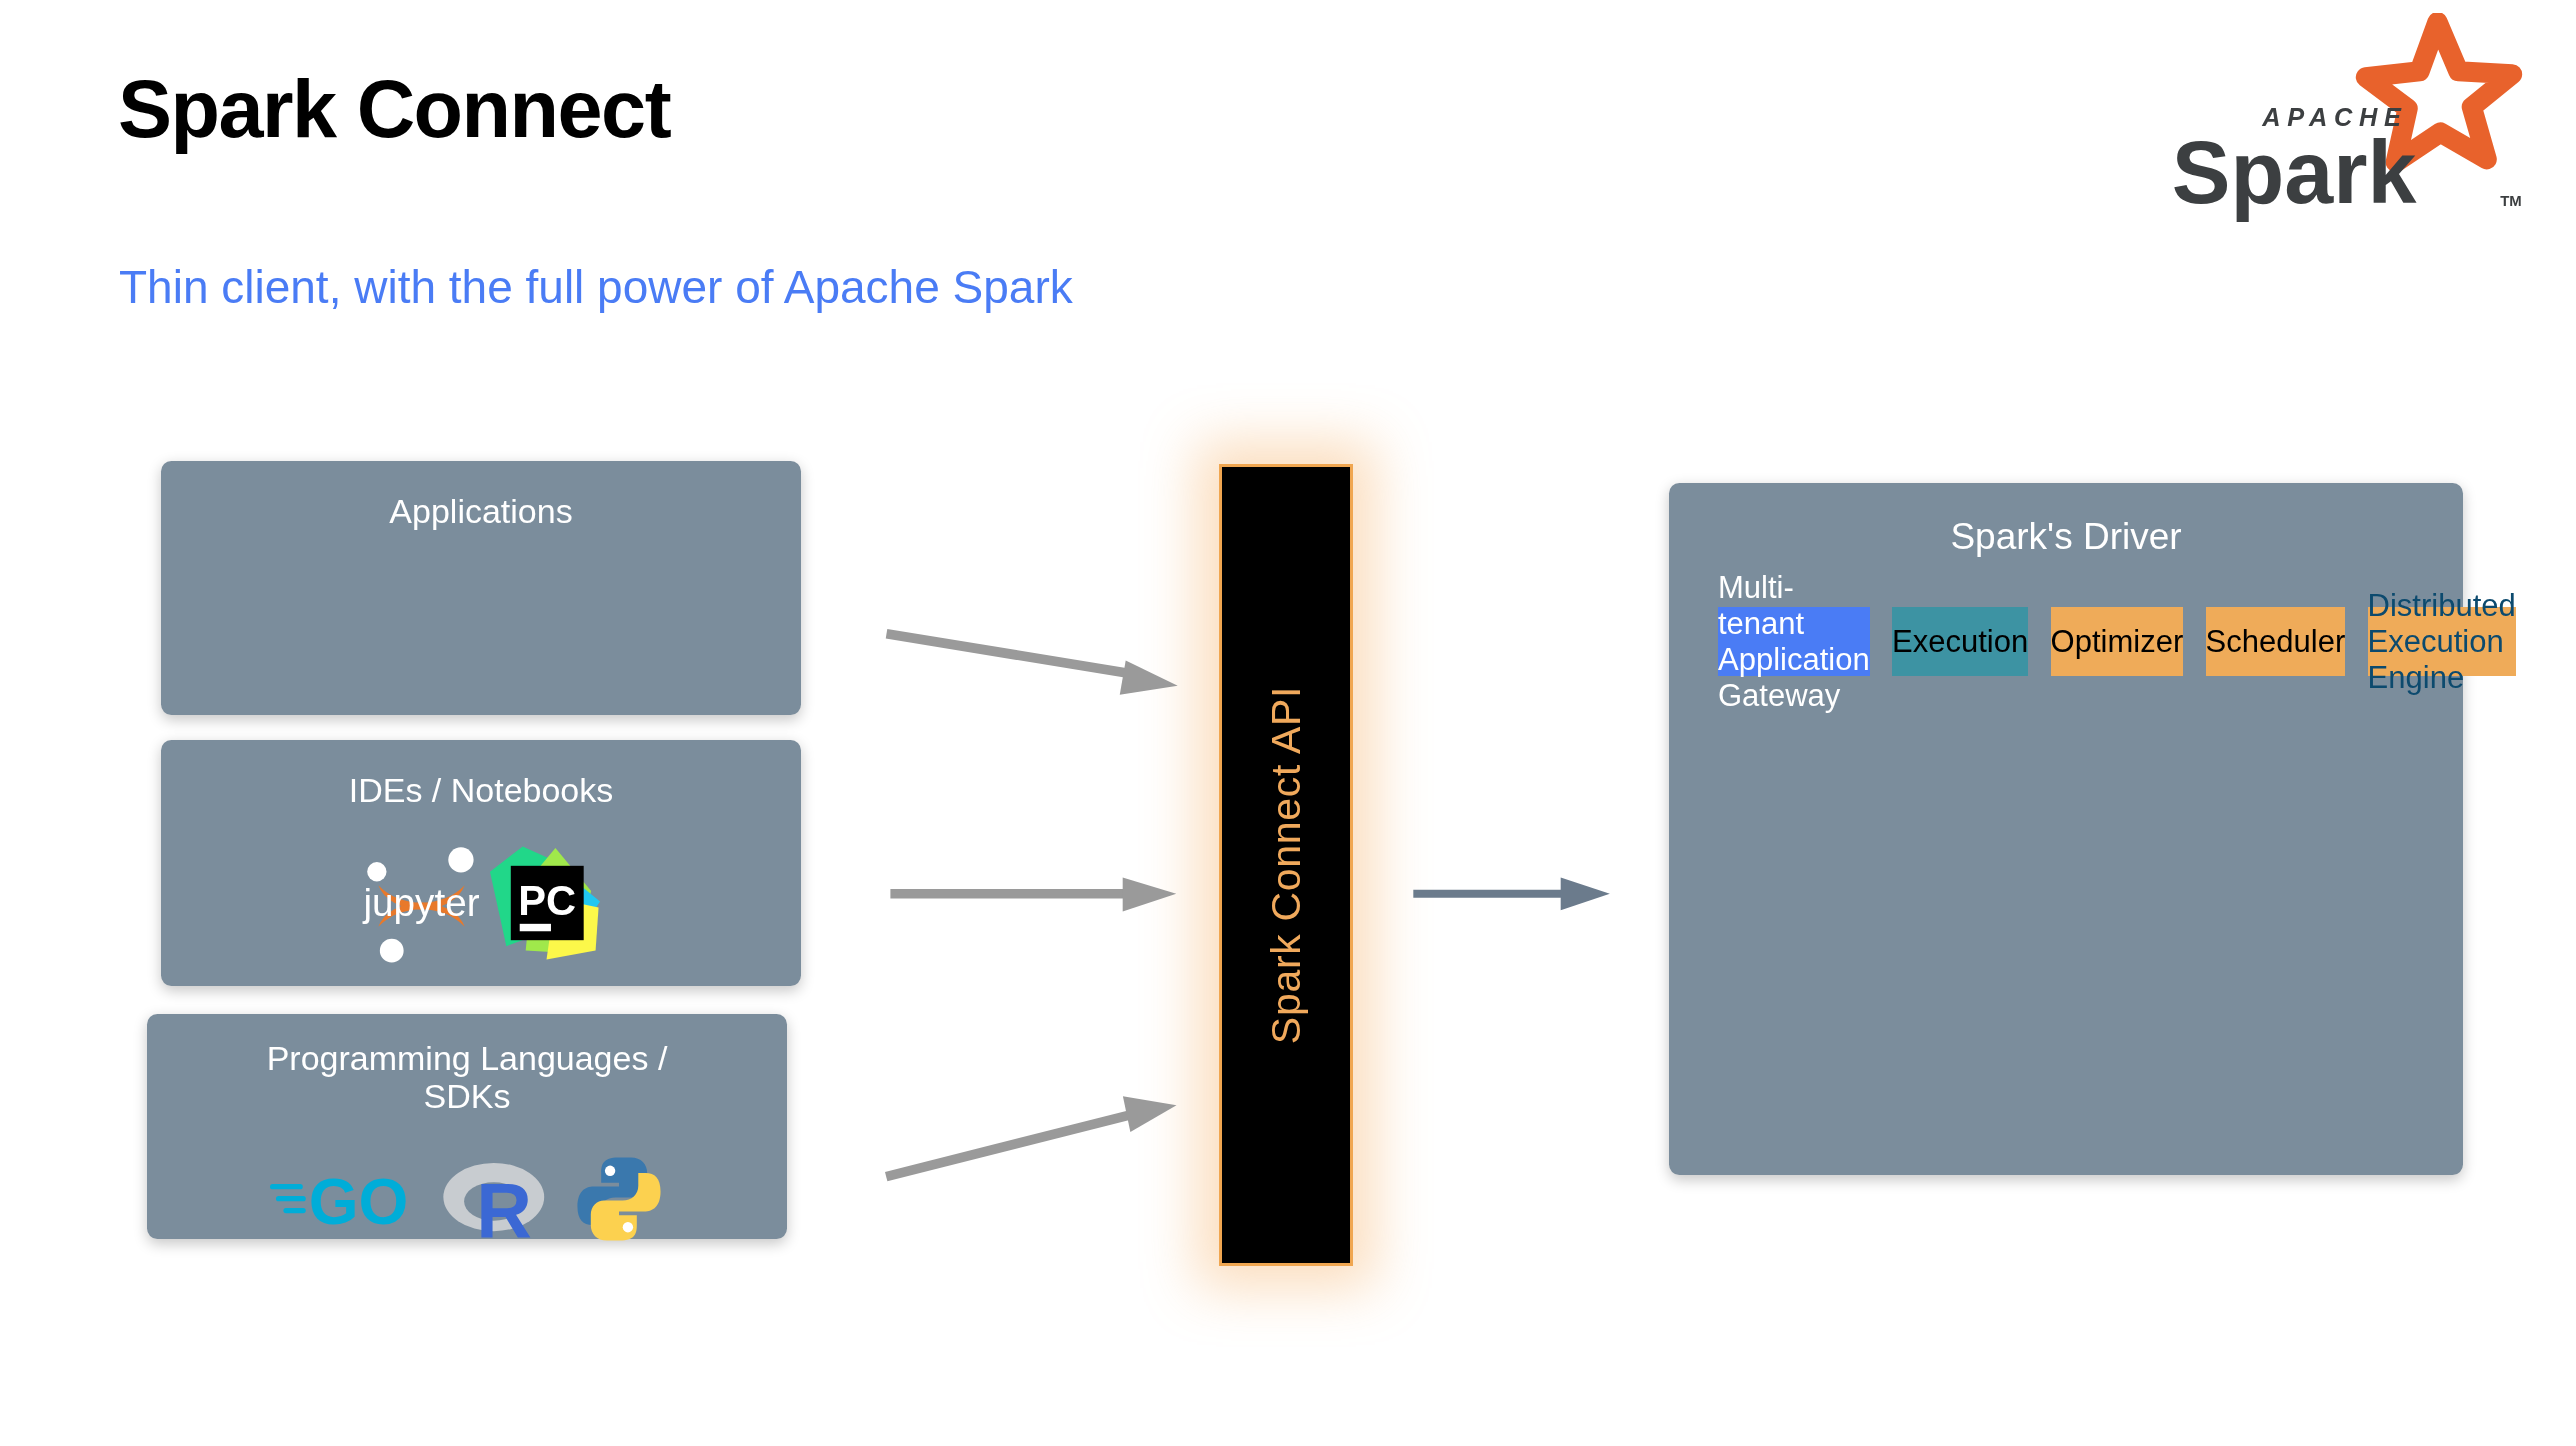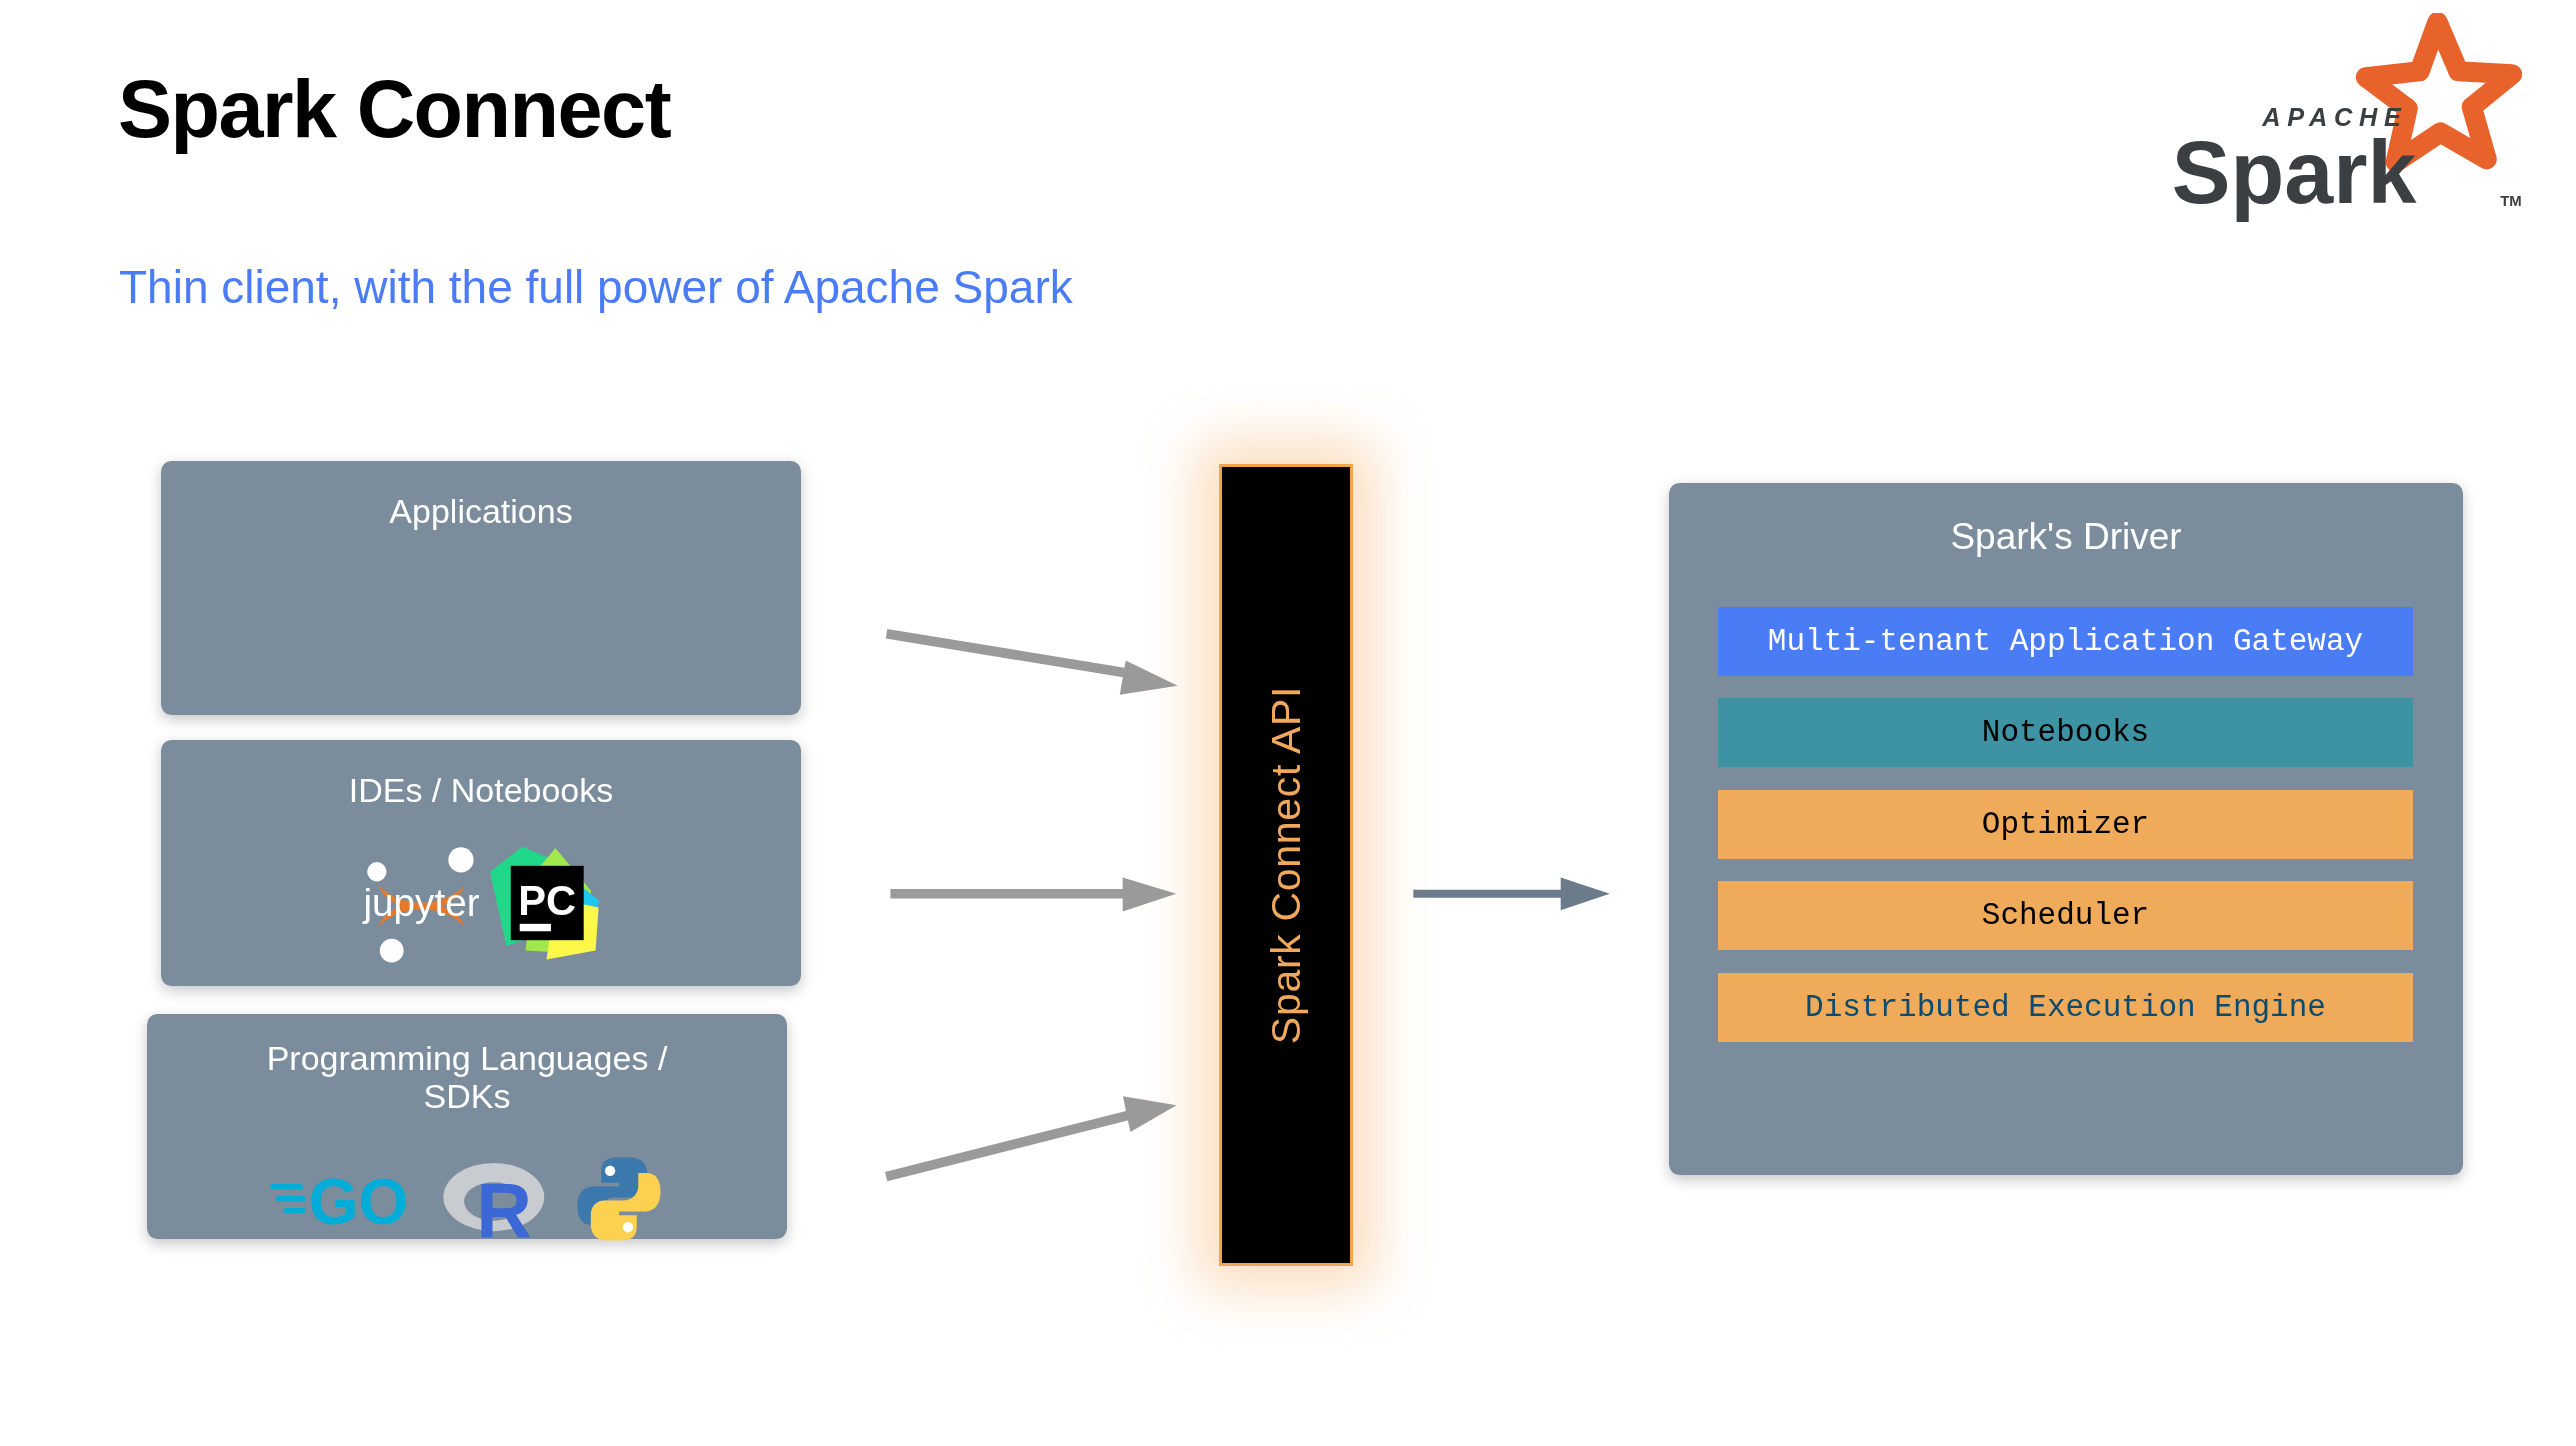--- a/index.html
+++ b/index.html
@@ -137,23 +137,22 @@
 
   
   #box-driver { left: 1669px; top: 483px; width: 794px; height: 692px; }
   #box-driver .panel-title { position: absolute; top: 33px; font-size: 37px; }
   #driver-rows {
     position: absolute;
     left: 49px;
     top: 124px;
     width: 695px;
     display: flex;
-    flex-direction: column;
+    flex-direction: row;
     gap: 22.4px;
-    font-family: Liberation Mono, monospace;
   }
   .driver-row {
     height: 69px;
     display: flex;
     align-items: center;
     justify-content: center;
     font-size: 31px;
   }
 
   
@@ -250,21 +249,21 @@
 </div>
 
 <div id="api-bar">
   <div id="api-bar-label">Spark Connect API</div>
 </div>
 
 <div class="panel" id="box-driver">
   <div class="panel-title">Spark's Driver</div>
   <div id="driver-rows">
     <div class="driver-row" style="background:#4a7cf5;color:#ffffff;">Multi-tenant Application Gateway</div>
-    <div class="driver-row" style="background:#3d93a3;color:#000000;">Notebooks</div>
+    <div class="driver-row" style="background:#3d93a3;color:#000000;">Execution</div>
     <div class="driver-row" style="background:#efab59;color:#000000;">Optimizer</div>
     <div class="driver-row" style="background:#efab59;color:#000000;">Scheduler</div>
     <div class="driver-row" style="background:#efab59;color:#0c4a6e;">Distributed Execution Engine</div>
   </div>
 </div>
 
 <svg class="arrow-svg" style="left:880px; top:619px;" width="328" height="104" viewBox="0 0 440 140">
   <line x1="8" y1="20" x2="352" y2="76" stroke="#9a9a9a" stroke-width="13"></line>
   <polygon points="330,56 400,90 322,102" fill="#9a9a9a"></polygon>
 </svg>

